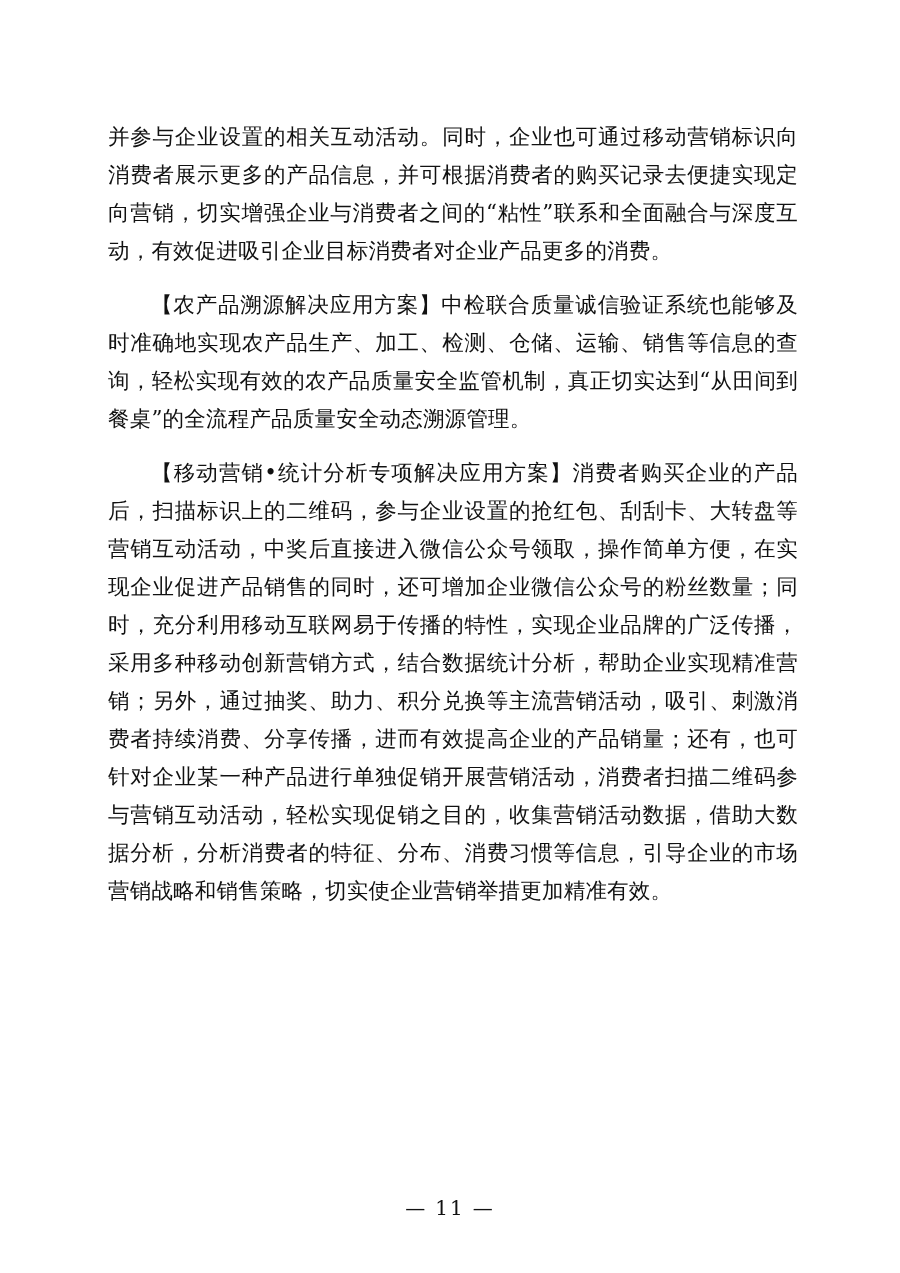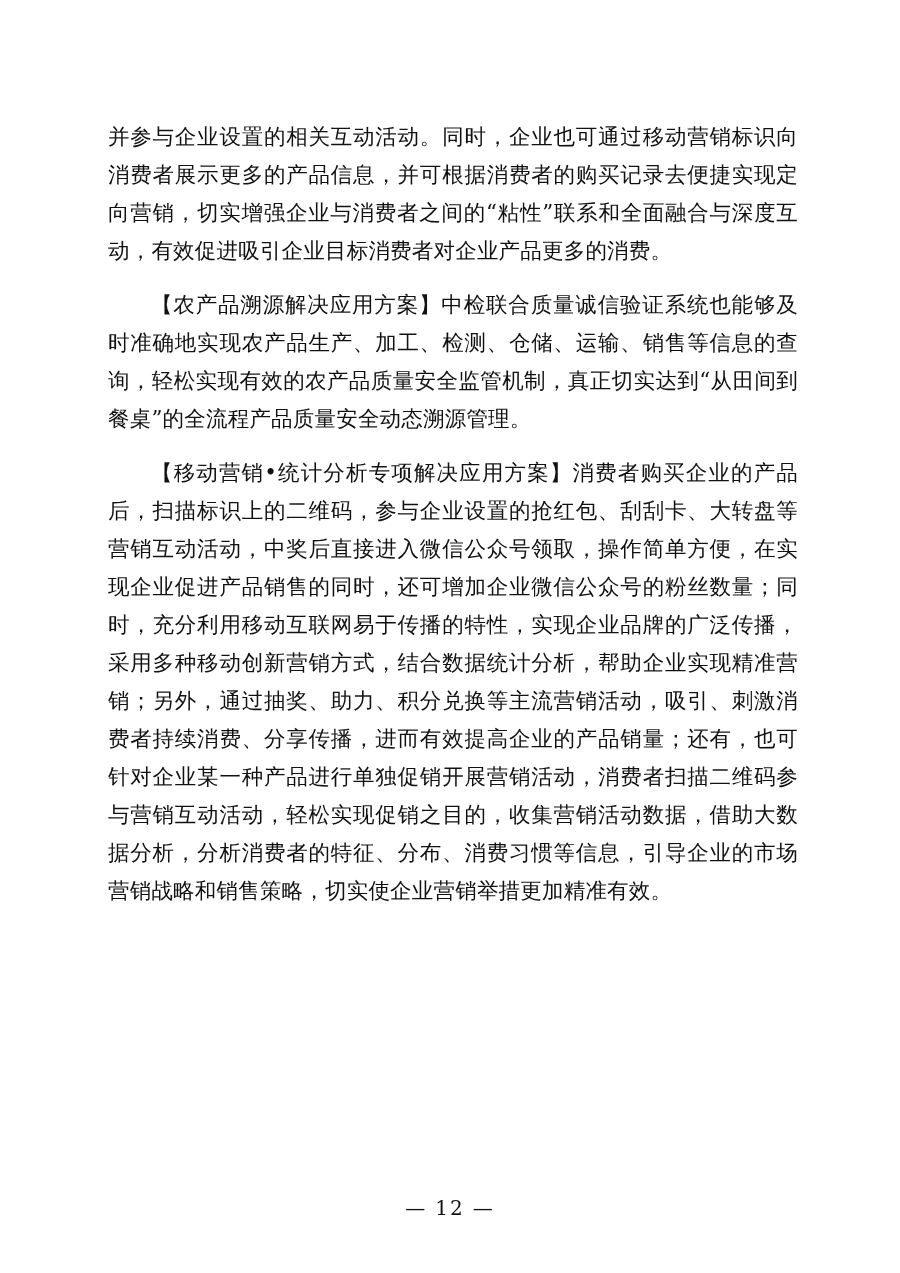--- a/index.html
+++ b/index.html
@@ -69,15 +69,15 @@
 </head>
 <body>
 
 <div class="page">
   <div class="content">
     <p class="para">并参与企业设置的相关互动活动。同时，企业也可通过移动营销标识向消费者展示更多的产品信息，并可根据消费者的购买记录去便捷实现定向营销，切实增强企业与消费者之间的“粘性”联系和全面融合与深度互动，有效促进吸引企业目标消费者对企业产品更多的消费。</p>
     <p class="para indent">【农产品溯源解决应用方案】中检联合质量诚信验证系统也能够及时准确地实现农产品生产、加工、检测、仓储、运输、销售等信息的查询，轻松实现有效的农产品质量安全监管机制，真正切实达到“从田间到餐桌”的全流程产品质量安全动态溯源管理。</p>
     <p class="para indent">【移动营销•统计分析专项解决应用方案】消费者购买企业的产品后，扫描标识上的二维码，参与企业设置的抢红包、刮刮卡、大转盘等营销互动活动，中奖后直接进入微信公众号领取，操作简单方便，在实现企业促进产品销售的同时，还可增加企业微信公众号的粉丝数量；同时，充分利用移动互联网易于传播的特性，实现企业品牌的广泛传播，采用多种移动创新营销方式，结合数据统计分析，帮助企业实现精准营销；另外，通过抽奖、助力、积分兑换等主流营销活动，吸引、刺激消费者持续消费、分享传播，进而有效提高企业的产品销量；还有，也可针对企业某一种产品进行单独促销开展营销活动，消费者扫描二维码参与营销互动活动，轻松实现促销之目的，收集营销活动数据，借助大数据分析，分析消费者的特征、分布、消费习惯等信息，引导企业的市场营销战略和销售策略，切实使企业营销举措更加精准有效。</p>
   </div>
   <div class="footer">
-    <span class="dash">—</span><span class="pagenum">12</span><span class="dash">—</span>
+    <span class="dash">—</span><span class="pagenum">11</span><span class="dash">—</span>
   </div>
 </div>
 
 </body></html>

